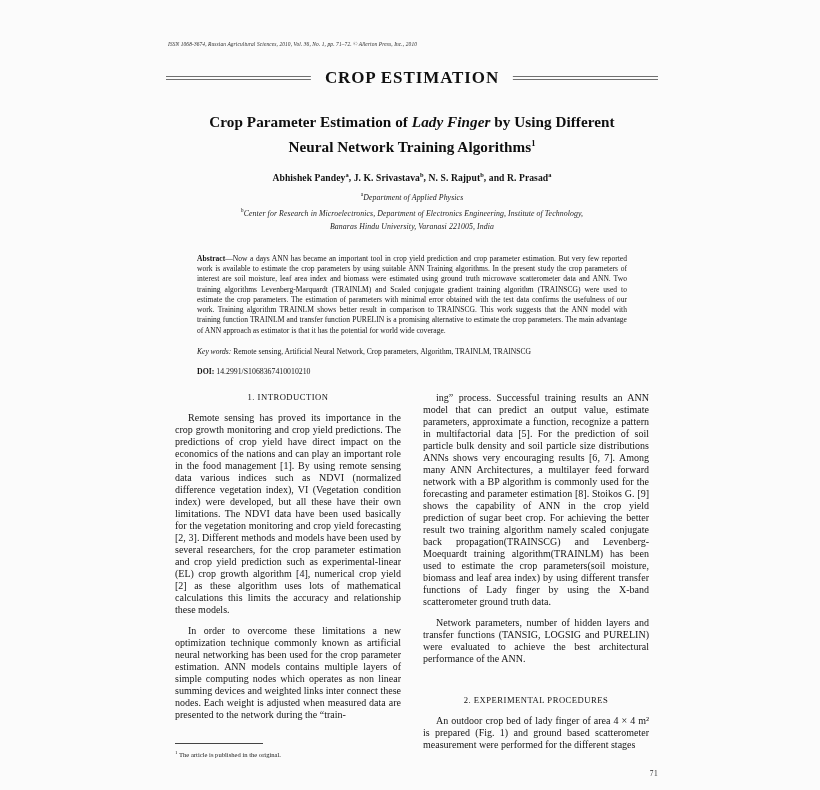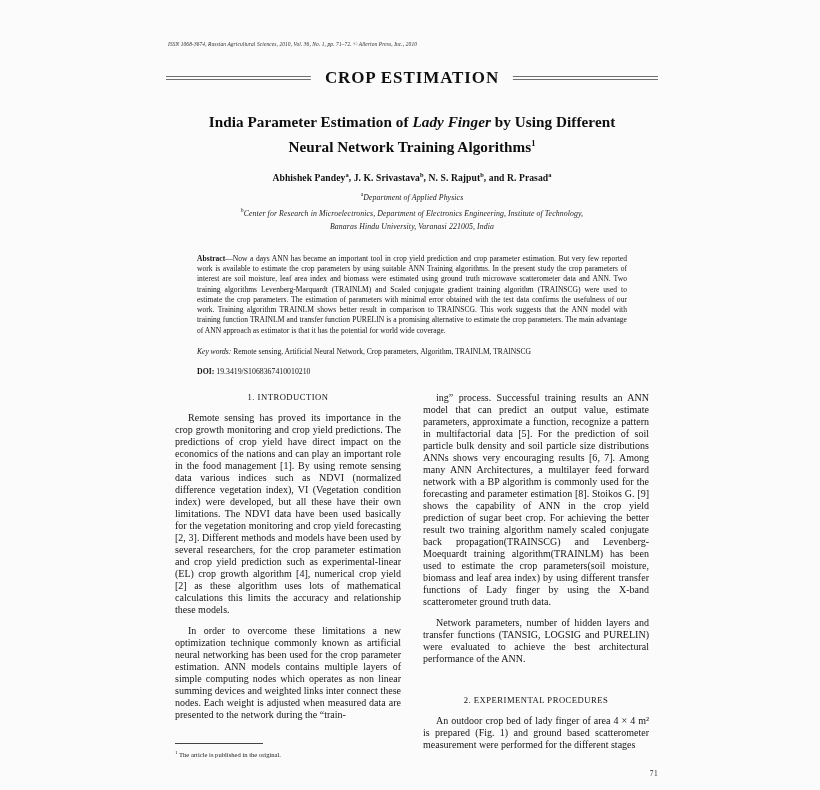--- a/index.html
+++ b/index.html
@@ -225,21 +225,21 @@
     <div class="content">
 
       <div class="issn-line">ISSN 1068-3674, Russian Agricultural Sciences, 2010, Vol. 36, No. 1, pp. 71–72. © Allerton Press, Inc., 2010</div>
 
       <div class="rule-row">
         <div class="dbl-rule"></div>
         <div class="section-head">CROP ESTIMATION</div>
       </div>
 
       <div class="title">
-        <span>India Parameter Estimation of </span><span class="it">Lady Finger</span><span> by Using Different</span><br>
+        <span>Crop Parameter Estimation of </span><span class="it">Lady Finger</span><span> by Using Different</span><br>
         <span>Neural Network Training Algorithms</span><sup>1</sup>
       </div>
 
       <div class="authors">
         <span>Abhishek Pandey</span><sup>a</sup>, <span>J. K. Srivastava</span><sup>b</sup>, <span>N. S. Rajput</span><sup>b</sup>, and <span>R. Prasad</span><sup>a</sup>
       </div>
 
       <div class="affil">
         <sup>a</sup><span>Department of Applied Physics</span>
       </div>
@@ -251,21 +251,21 @@
       </div>
 
       <div class="abstract-wrap">
         <div class="abstract">
           <b>Abstract</b><span>—</span><span>Now a days ANN has became an important tool in crop yield prediction and crop parameter estimation. But very few reported work is available to estimate the crop parameters by using suitable ANN Training algorithms. In the present study the crop parameters of interest are soil moisture, leaf area index and biomass were estimated using ground truth microwave scatterometer data and ANN. Two training algorithms Levenberg-Marquardt (TRAINLM) and Scaled conjugate gradient training algorithm (TRAINSCG) were used to estimate the crop parameters. The estimation of parameters with minimal error obtained with the test data confirms the usefulness of our work. Training algorithm TRAINLM shows better result in comparison to TRAINSCG. This work suggests that the ANN model with training function TRAINLM and transfer function PURELIN is a promising alternative to estimate the crop parameters. The main advantage of ANN approach as estimator is that it has the potential for world wide coverage.</span>
         </div>
         <div class="keywords">
           <span class="kw-label">Key words:</span><span> Remote sensing, Artificial Neural Network, Crop parameters, Algorithm, TRAINLM, TRAINSCG</span>
         </div>
         <div class="doi">
-          <b>DOI:</b><span> 19.3419/S1068367410010210</span>
+          <b>DOI:</b><span> 14.2991/S1068367410010210</span>
         </div>
       </div>
 
       <div class="columns">
 
         <div class="col">
           <div class="sec-head">1. INTRODUCTION</div>
           <p class="para">Remote sensing has proved its importance in the crop growth monitoring and crop yield predictions. The predictions of crop yield have direct impact on the economics of the nations and can play an important role in the food management [1]. By using remote sensing data various indices such as NDVI (normalized difference vegetation index), VI (Vegetation condition index) were developed, but all these have their own limitations. The NDVI data have been used basically for the vegetation monitoring and crop yield forecasting [2, 3]. Different methods and models have been used by several researchers, for the crop parameter estimation and crop yield prediction such as experimental-linear (EL) crop growth algorithm [4], numerical crop yield [2] as these algorithm uses lots of mathematical calculations this limits the accuracy and relationship these models.</p>
           <p class="para">In order to overcome these limitations a new optimization technique commonly known as artificial neural networking has been used for the crop parameter estimation. ANN models contains multiple layers of simple computing nodes which operates as non linear summing devices and weighted links inter connect these nodes. Each weight is adjusted when measured data are presented to the network during the “train-</p>
         </div>

